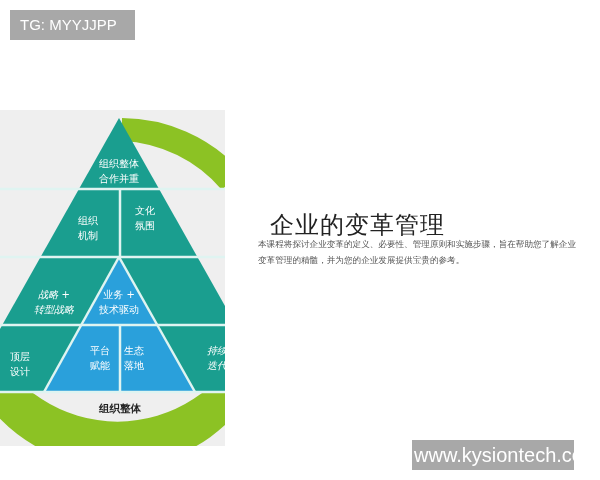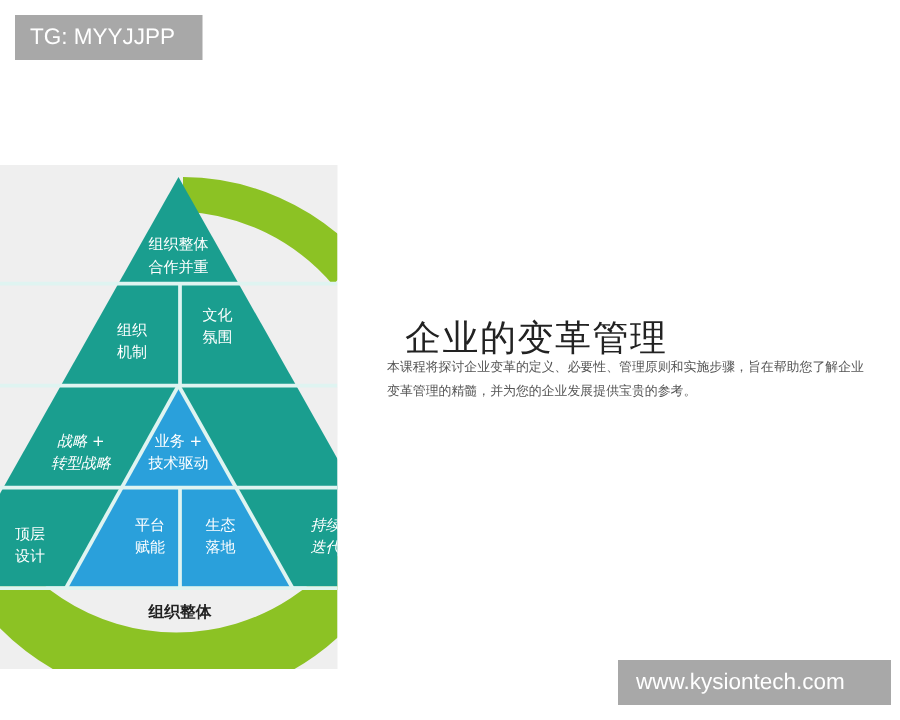--- a/index.html
+++ b/index.html
@@ -7,21 +7,21 @@
     width: 600px; height: 480px; position: relative; overflow: hidden;
     background: #ffffff;
     font-family: "DejaVu Sans", sans-serif;
   }
   .watermark {
     position: absolute; background: #a8a8a8; color: #ffffff;
     font-family: "Liberation Sans", sans-serif; font-size: 15px;
     line-height: 30px; padding: 0 10px; white-space: nowrap;
   }
   #wm-top { left: 10px; top: 10px; height: 30px; width: 105px; }
-  #wm-bottom { left: 412px; top: 440px; height: 30px; width: 158px; font-size: 15px; padding: 0 12px; }
+  #wm-bottom { left: 412px; top: 440px; height: 30px; width: 158px; font-size: 20px; padding: 0 2px; }
   .panel {
     position: absolute; left: 0; top: 71px; width: 225px; height: 336px;
     background: #efefef; overflow: hidden; margin-top: 39px;
   }
   .panel svg { position: absolute; left: 0; top: 0; }
   .lbl {
     position: absolute; color: #ffffff; font-size: 10px; line-height: 15px;
     text-align: center; white-space: nowrap; transform: translateX(-50%);
   }
   .lbl span { display: block; }
@@ -90,21 +90,21 @@
     <span>技术驱动</span>
   </div>
   <div class="lbl" style="left:20px; top:239px;">
     <span>顶层</span>
     <span>设计</span>
   </div>
   <div class="lbl" style="left:100px; top:233px;">
     <span>平台</span>
     <span>赋能</span>
   </div>
-  <div class="lbl" style="left:147px; top:233px;">
+  <div class="lbl" style="left:134px; top:233px;">
     <span>生态</span>
     <span>落地</span>
   </div>
   <div class="lbl" style="left:217px; top:233px;font-style:italic;">
     <span>持续</span>
     <span>迭代</span>
   </div>
   <div class="lbl lbl-dark" style="left:120px; top:291px;">组织整体</div>
 </div>
 

